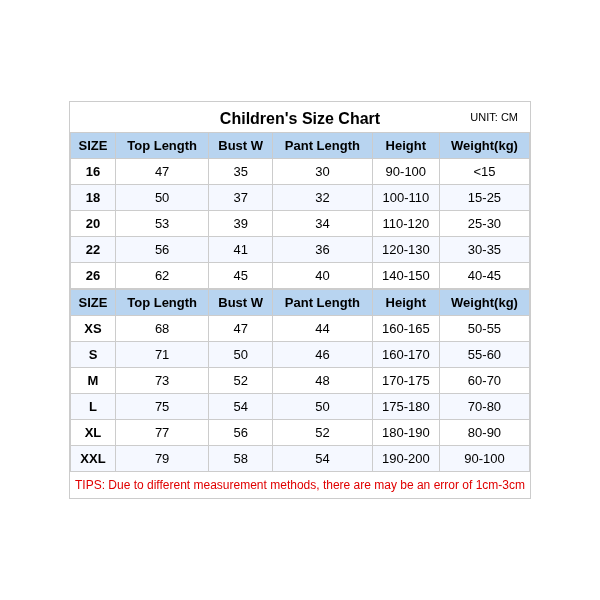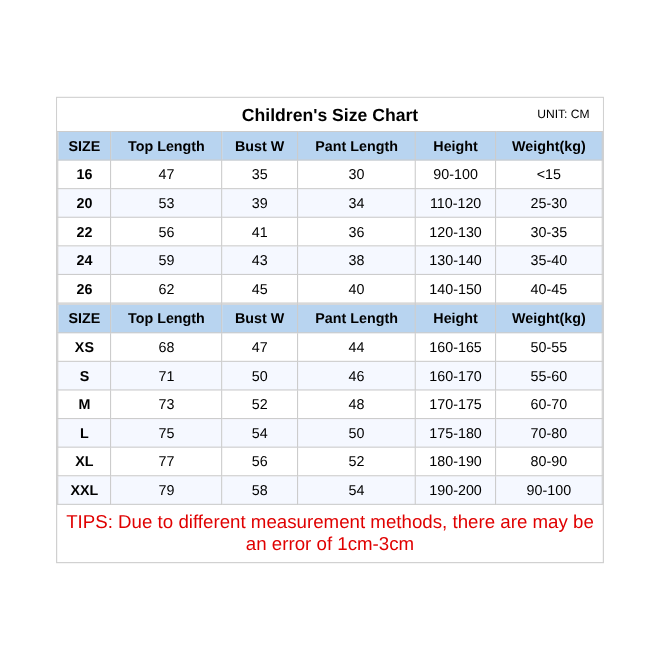--- a/index.html
+++ b/index.html
@@ -7,21 +7,21 @@
       width: 600px;
       height: 600px;
       background: #fff;
       font-family: Arial, sans-serif;
       font-size: 13px;
       display: flex;
       align-items: center;
       justify-content: center;
     }
     .chart-container {
-      width: 498px;
+      width: 462px;
       border: 1px solid #ccc;
       background: #fff;
     }
     .section-title {
       text-align: center;
       font-weight: bold;
       font-size: 16px;
       padding: 8px 4px 4px 4px;
       position: relative;
       background: #fff;
@@ -57,21 +57,21 @@
     }
     tbody tr:nth-child(even) td {
       background: #f5f8ff;
     }
     tbody tr td:first-child {
       font-weight: bold;
     }
     .tips-row {
       text-align: center;
       padding: 6px 4px;
-      font-size: 17px;
+      font-size: 12px;
       color: #e00000;
       font-style: normal;
     }
   </style>
 </head>
 <body>
 
 <div class="chart-container">
 
   <div class="section-title">
@@ -92,42 +92,42 @@
     <tbody id="children-tbody">
     <tr>
           <td>16</td>
           <td>47</td>
           <td>35</td>
           <td>30</td>
           <td>90-100</td>
           <td>&lt;15</td>
         </tr>
         <tr>
+          <td>18</td>
+          <td>50</td>
+          <td>37</td>
+          <td>32</td>
+          <td>100-110</td>
+          <td>15-25</td>
+        </tr>
+        <tr>
           <td>20</td>
           <td>53</td>
           <td>39</td>
           <td>34</td>
           <td>110-120</td>
           <td>25-30</td>
         </tr>
         <tr>
           <td>22</td>
           <td>56</td>
           <td>41</td>
           <td>36</td>
           <td>120-130</td>
           <td>30-35</td>
-        </tr>
-        <tr>
-          <td>24</td>
-          <td>59</td>
-          <td>43</td>
-          <td>38</td>
-          <td>130-140</td>
-          <td>35-40</td>
         </tr>
         <tr>
           <td>26</td>
           <td>62</td>
           <td>45</td>
           <td>40</td>
           <td>140-150</td>
           <td>40-45</td>
         </tr>
       </tbody>

